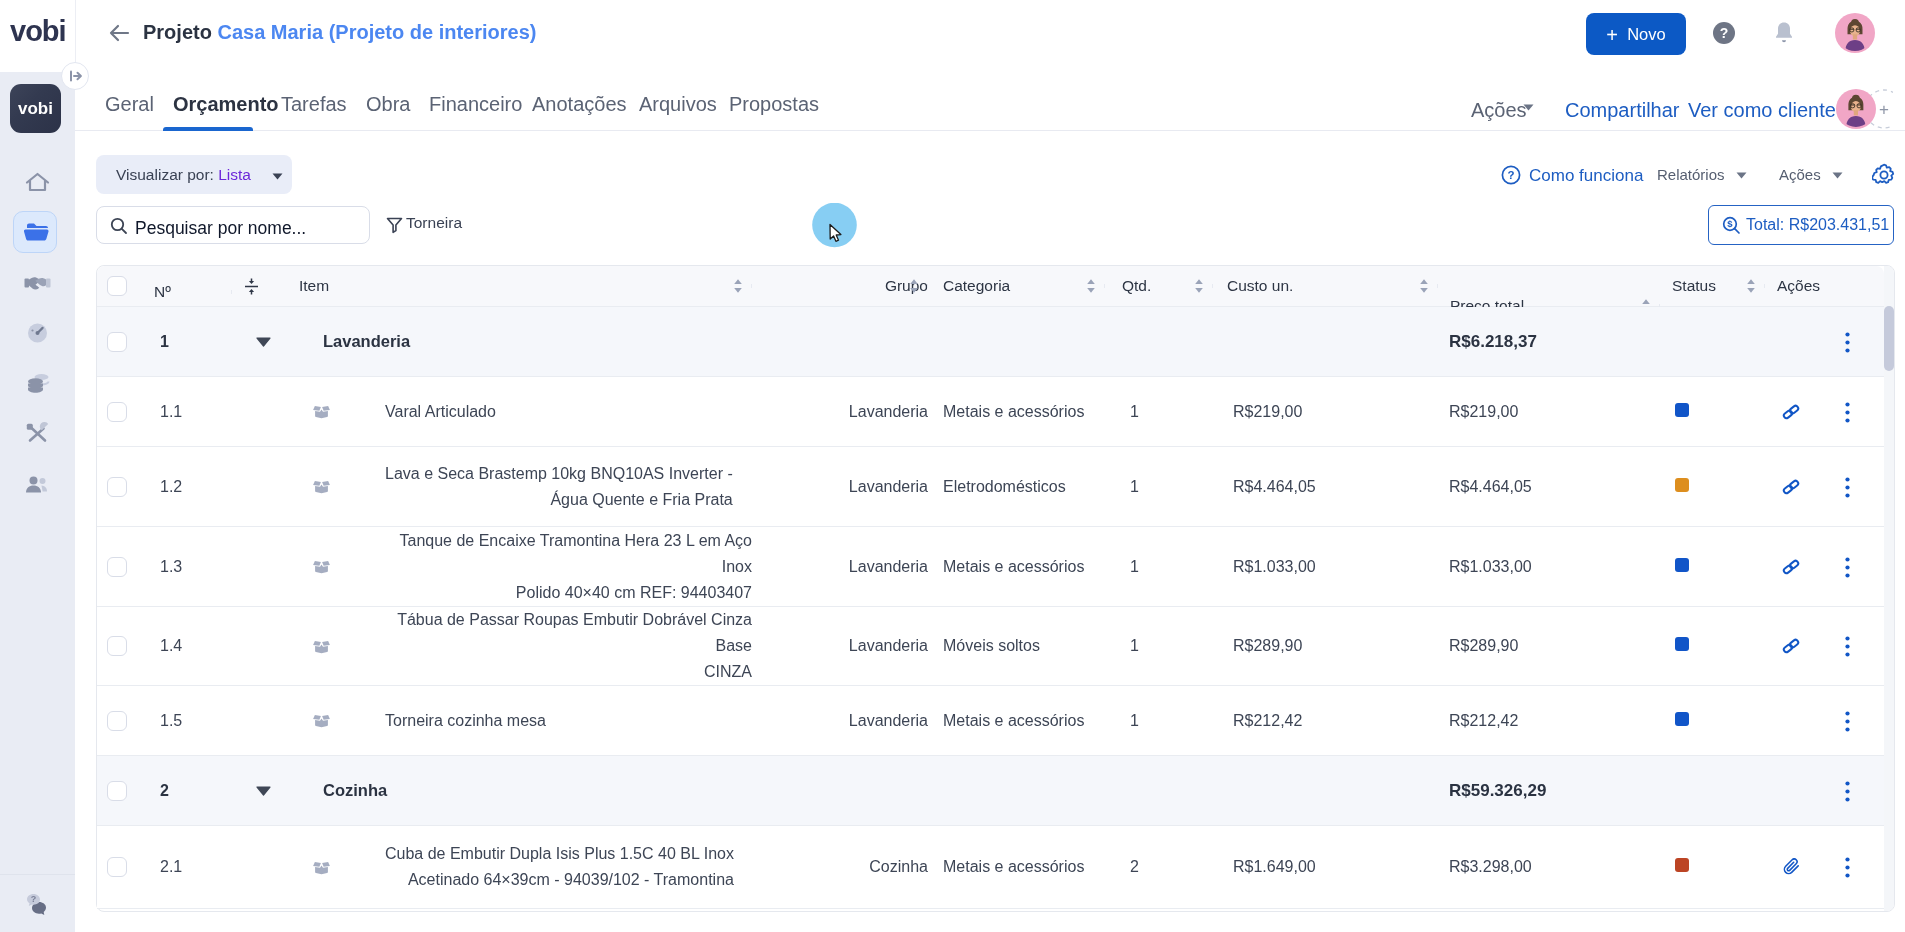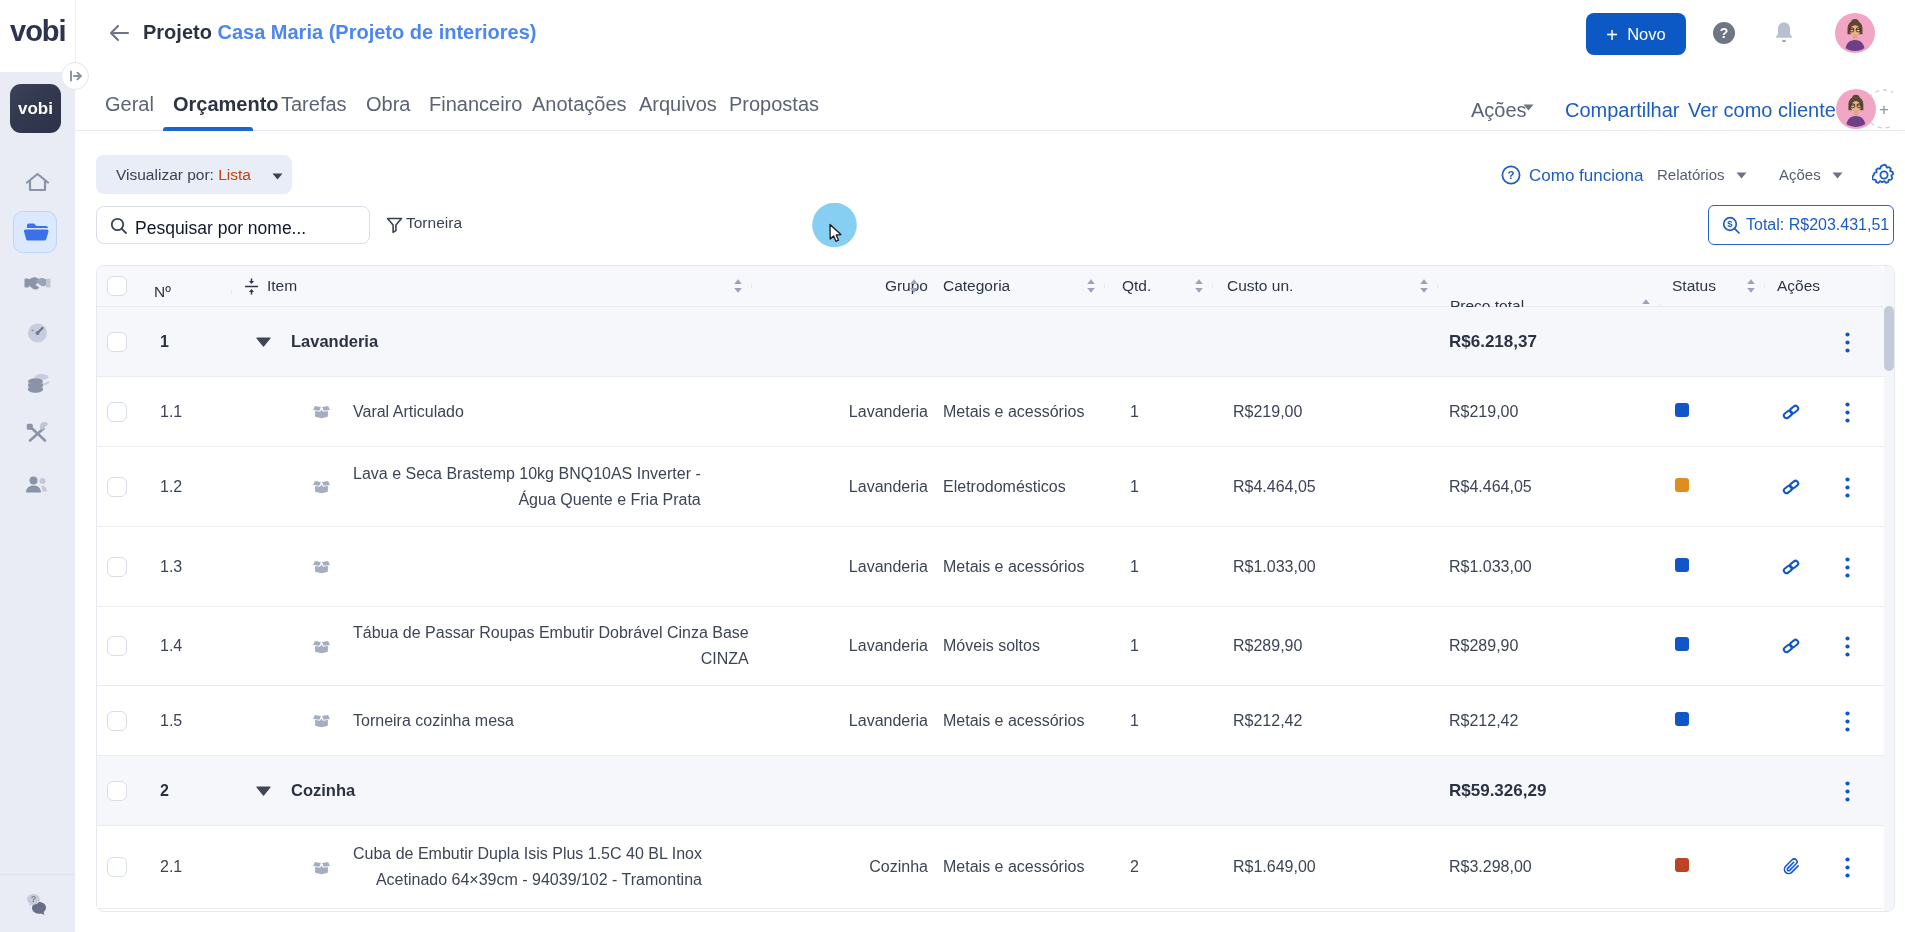--- a/index.html
+++ b/index.html
@@ -32,40 +32,40 @@
   #expand { position:absolute; left:61px; top:-10px; width:28px; height:28px; border-radius:50%;
     background:#fff; border:1px solid #e2e6f0; }
   .sbicon { position:absolute; left:0; width:75px; text-align:center; }
   #sbactive { position:absolute; left:13px; top:139px; width:44px; height:42px; background:#dcE9fc;
     border:1px solid #bdd5f8; border-radius:10px; }
   #sbsep { position:absolute; left:0px; top:802px; width:75px; height:1px; background:#dfe3ec; }
 
   
   #vizbtn { position:absolute; left:96px; top:155px; width:196px; height:39px; background:#e9edf8;
     border-radius:8px; font-size:15.5px; color:#3a4254; line-height:39px; padding-left:20px; }
-  #vizbtn b { color:#c2410c; font-weight:normal; }
+  #vizbtn b { color:#6d28d9; font-weight:normal; }
   #searchbox { position:absolute; left:96px; top:206px; width:274px; height:38px; background:#fff;
     border:1px solid #d9dde8; border-radius:8px; }
   #searchbox span { position:absolute; left:38px; top:11px; font-size:17.5px; color:#0f172a; }
   #filtrar { position:absolute; left:406px; top:214px; font-size:15.5px; color:#3a4254; }
   #comofunc { position:absolute; left:1529px; top:166px; font-size:17px; color:#1d5dc2; }
   #relatorios { position:absolute; left:1657px; top:166px; font-size:15px; color:#555e70; }
   #acoes2 { position:absolute; left:1779px; top:166px; font-size:15px; color:#555e70; }
   #totalbox { position:absolute; left:1708px; top:205px; width:186px; height:40px; border:1px solid #2563c4;
     border-radius:6px; background:#fff; }
   #totalbox span { position:absolute; left:37px; top:10px; font-size:16px; color:#1d5dc2; }
 
   
   #table { position:absolute; left:96px; top:265px; width:1799px; height:647px;
     border:1px solid #e5e8ee; border-radius:8px; background:#fff; }
   .trow { position:absolute; left:0; width:1787px; display:flex; align-items:center; }
   .tsep { border-bottom:1px solid #e9ecf1; }
   .c0{width:48px;flex:none;display:flex;align-items:center;}
   .c1{width:87px;flex:none;padding-left:15px;}
-  .c2{width:520px;flex:none;display:flex;align-items:center;position:relative;}
+  .c2{width:520px;flex:none;display:flex;align-items:center;position:relative;gap:32px;}
   .c3{width:176px;flex:none;padding-left:14px;position:relative;text-align:right;}
   .c4{width:177px;flex:none;padding-left:15px;position:relative;}
   .c5{width:108px;flex:none;padding-left:25px;position:relative;}
   .c6{width:225px;flex:none;padding-left:20px;position:relative;}
   .c7{width:222px;flex:none;padding-left:11px;position:relative;}
   .c8{width:105px;flex:none;padding-left:15px;position:relative;}
   .c9{flex:1;position:relative;}
   #thead { top:0; height:41px; background:#f7f8fb; border-bottom:1px solid #e9ecf1;
     border-radius:8px 8px 0 0; font-size:15.5px; color:#2d3544; }
   #thead .c1 { padding-left:9px;margin-top:12px; }
@@ -417,20 +417,21 @@
     <div class="c0">
         <span class="cb"></span>
       </div>
     <div class="c1">1.3</div>
     <div class="c2">
       <svg class="boxicon" width="19" height="15" viewBox="0 0 19 15" fill="#a5adc1">
         <path d="M1.1 5.9 2.9 2.1l6 .9-1.5 3.7z"></path>
           <path d="M17.9 5.9 16.1 2.1l-6 .9 1.5 3.7z"></path>
         <path d="M3.1 7.1 8 7.8 9.5 5.4 11 7.8l4.9-.7v4.8c0 .5-.35.95-.85 1.05L9.5 14.2l-5.55-1.25c-.5-.1-.85-.55-.85-1.05z"></path>
       </svg>
+      <span class="itext">Tanque de Encaixe Tramontina Hera 23 L em Aço Inox<br>Polido 40×40 cm REF: 94403407</span>
     </div>
     <div class="c3">Lavanderia</div>
     <div class="c4">Metais e acessórios</div>
     <div class="c5">1</div>
     <div class="c6">R$1.033,00</div>
     <div class="c7">R$1.033,00</div>
     <div class="c8"><span class="stsq" style="background:#1155c8"></span></div>
     <div class="c9"></div>
     <svg class="abs" style="left:1685px;top:50%;margin-top:-9px" width="18" height="18" viewBox="0 0 24 24" fill="none" stroke="#1156c6" stroke-width="2.7">
         <g transform="rotate(-38 12 12)">

